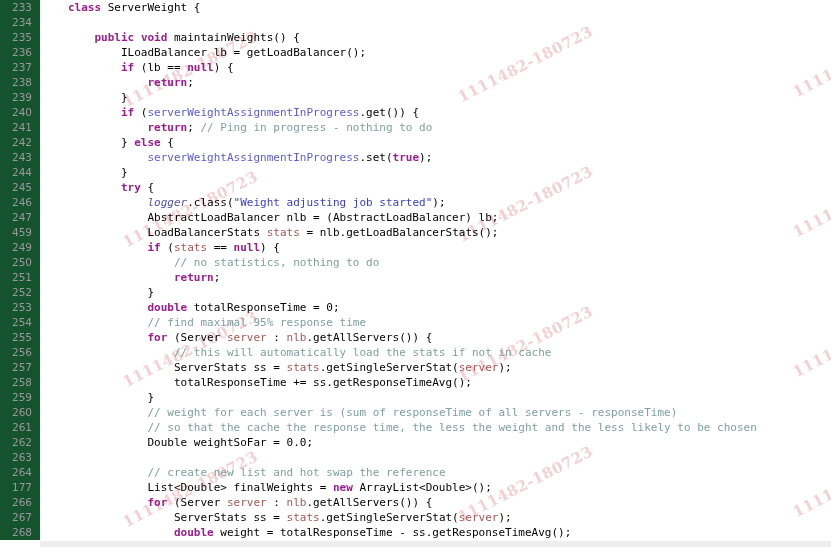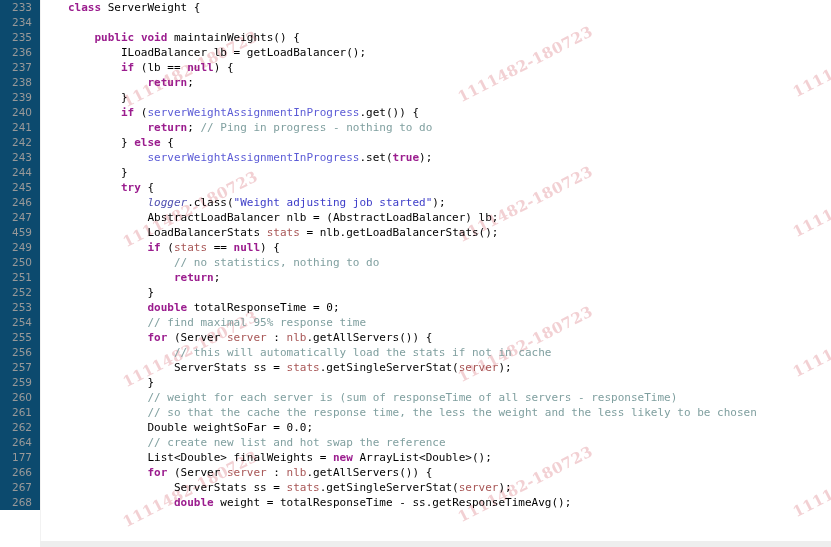--- a/index.html
+++ b/index.html
@@ -61,21 +61,21 @@
   }
   .gutter {
     flex: 0 0 40px;
     width: 40px;
     text-align: right;
     padding-right: 8px;
     box-sizing: border-box;
     font-family: "DejaVu Sans", sans-serif;
     font-size: 10.5px;
     color: #999999;
-    background: #0c4a6e;
+    background: #14532d;
     user-select: none;
   }
   .line-content {
     flex: 1 1 auto;
     padding-left: 28px;
     box-sizing: border-box;
     font-family: "DejaVu Sans Mono", monospace;
     font-size: 11px;
     color: #000000;
     white-space: pre;
@@ -153,24 +153,26 @@
       <div class="code-line"><div class="gutter">459</div><div class="line-content"><span class="t-plain">            LoadBalancerStats </span><span class="t-loc">stats</span><span class="t-plain"> = nlb.getLoadBalancerStats();</span></div></div>
       <div class="code-line"><div class="gutter">249</div><div class="line-content"><span class="t-plain">            </span><span class="t-kw">if</span><span class="t-plain"> (</span><span class="t-loc">stats</span><span class="t-plain"> == </span><span class="t-kw">null</span><span class="t-plain">) {</span></div></div>
       <div class="code-line"><div class="gutter">250</div><div class="line-content"><span class="t-plain">                </span><span class="t-cmt">// no statistics, nothing to do</span></div></div>
       <div class="code-line"><div class="gutter">251</div><div class="line-content"><span class="t-plain">                </span><span class="t-kw">return</span><span class="t-plain">;</span></div></div>
       <div class="code-line"><div class="gutter">252</div><div class="line-content"><span class="t-plain">            }</span></div></div>
       <div class="code-line"><div class="gutter">253</div><div class="line-content"><span class="t-plain">            </span><span class="t-kw">double</span><span class="t-plain"> totalResponseTime = </span><span class="t-num">0</span><span class="t-plain">;</span></div></div>
       <div class="code-line"><div class="gutter">254</div><div class="line-content"><span class="t-plain">            </span><span class="t-cmt">// find maximal 95% response time</span></div></div>
       <div class="code-line"><div class="gutter">255</div><div class="line-content"><span class="t-plain">            </span><span class="t-kw">for</span><span class="t-plain"> (Server </span><span class="t-loc">server</span><span class="t-plain"> : </span><span class="t-loc">nlb</span><span class="t-plain">.getAllServers()) {</span></div></div>
       <div class="code-line"><div class="gutter">256</div><div class="line-content"><span class="t-plain">                </span><span class="t-cmt">// this will automatically load the stats if not in cache</span></div></div>
       <div class="code-line"><div class="gutter">257</div><div class="line-content"><span class="t-plain">                ServerStats ss = </span><span class="t-loc">stats</span><span class="t-plain">.getSingleServerStat(</span><span class="t-loc">server</span><span class="t-plain">);</span></div></div>
+      <div class="code-line"><div class="gutter">258</div><div class="line-content"><span class="t-plain">                totalResponseTime += ss.getResponseTimeAvg();</span></div></div>
       <div class="code-line"><div class="gutter">259</div><div class="line-content"><span class="t-plain">            }</span></div></div>
       <div class="code-line"><div class="gutter">260</div><div class="line-content"><span class="t-plain">            </span><span class="t-cmt">// weight for each server is (sum of responseTime of all servers - responseTime)</span></div></div>
       <div class="code-line"><div class="gutter">261</div><div class="line-content"><span class="t-plain">            </span><span class="t-cmt">// so that the cache the response time, the less the weight and the less likely to be chosen</span></div></div>
       <div class="code-line"><div class="gutter">262</div><div class="line-content"><span class="t-plain">            Double weightSoFar = </span><span class="t-num">0.0</span><span class="t-plain">;</span></div></div>
+      <div class="code-line"><div class="gutter">263</div><div class="line-content">&nbsp;</div></div>
       <div class="code-line"><div class="gutter">264</div><div class="line-content"><span class="t-plain">            </span><span class="t-cmt">// create new list and hot swap the reference</span></div></div>
       <div class="code-line"><div class="gutter">177</div><div class="line-content"><span class="t-plain">            List&lt;Double&gt; finalWeights = </span><span class="t-kw">new</span><span class="t-plain"> ArrayList&lt;Double&gt;();</span></div></div>
       <div class="code-line"><div class="gutter">266</div><div class="line-content"><span class="t-plain">            </span><span class="t-kw">for</span><span class="t-plain"> (Server </span><span class="t-loc">server</span><span class="t-plain"> : </span><span class="t-loc">nlb</span><span class="t-plain">.getAllServers()) {</span></div></div>
       <div class="code-line"><div class="gutter">267</div><div class="line-content"><span class="t-plain">                ServerStats ss = </span><span class="t-loc">stats</span><span class="t-plain">.getSingleServerStat(</span><span class="t-loc">server</span><span class="t-plain">);</span></div></div>
       <div class="code-line"><div class="gutter">268</div><div class="line-content"><span class="t-plain">                </span><span class="t-kw">double</span><span class="t-plain"> weight = totalResponseTime - ss.getResponseTimeAvg();</span></div></div>
     </div>
 
   <div id="gutter-rule"></div>
 
   <div id="bottom-strip"></div>

